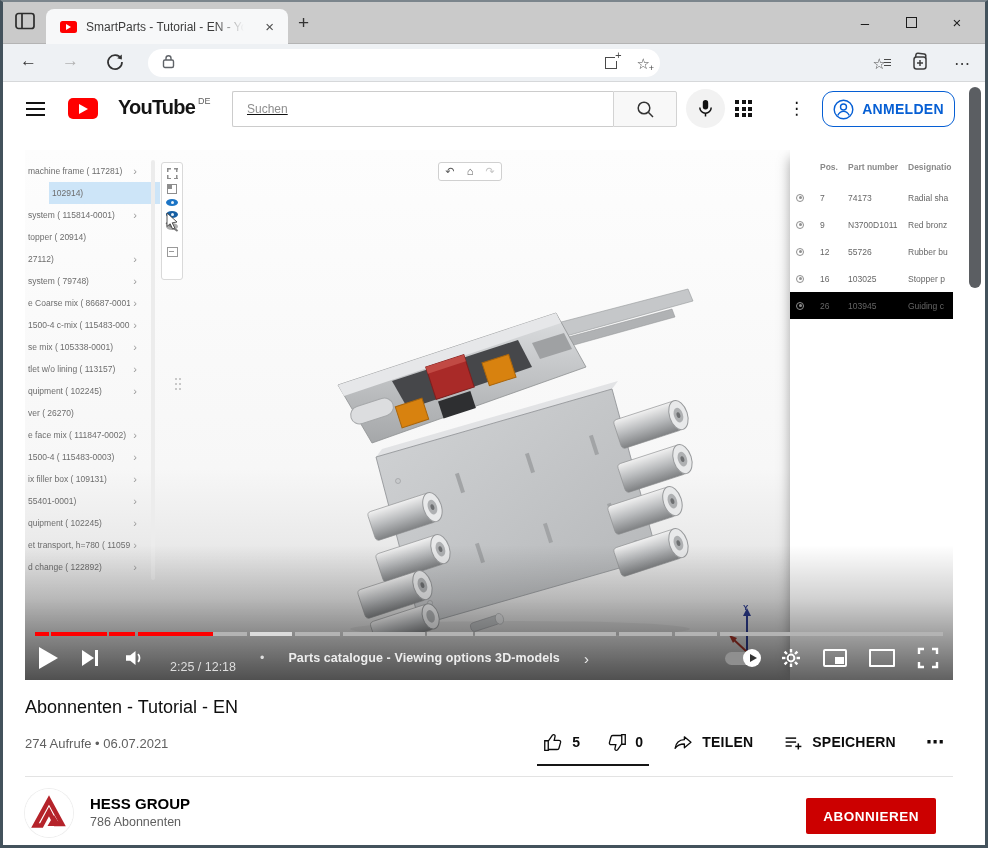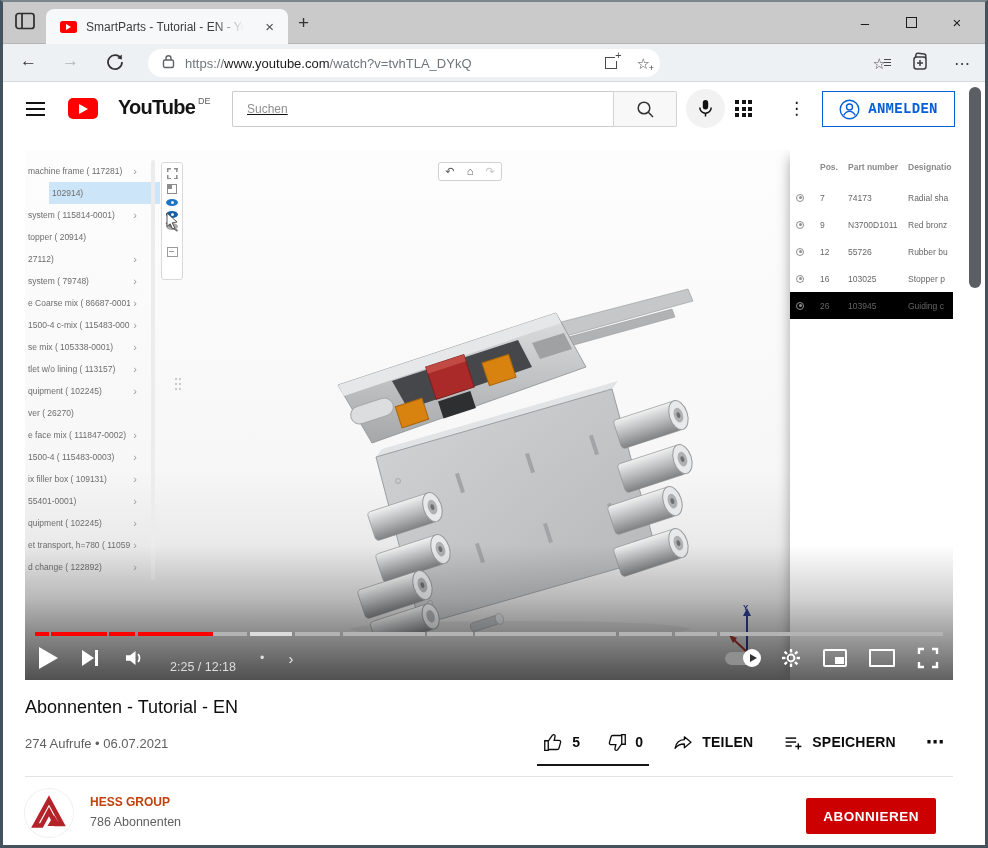--- a/index.html
+++ b/index.html
@@ -52,21 +52,21 @@
   .ytword { font-size:20px; font-weight:bold; letter-spacing:-0.8px; color:#141414; margin-left:20px; }
   .ytcc { font-size:9px; color:#606060; margin-left:3px; }
   .search { position:absolute; left:232px; top:8px; width:381px; height:36px; border:1px solid #ccc; border-right:none; border-radius:2px 0 0 2px; }
   .search input { width:100%; height:100%; border:none; outline:none; padding:0 14px; font-size:12px; color:#111; background:transparent; font-family:inherit;text-decoration:underline; }
   .search input::placeholder { color:#8e8e8e; }
   .searchbtn { position:absolute; left:613px; top:8px; width:64px; height:36px; background:#f8f8f8; border:1px solid #d3d3d3; border-radius:0 2px 2px 0; display:flex; align-items:center; justify-content:center; cursor:pointer; }
   .micbtn { position:absolute; left:686px; top:6px; width:39px; height:39px; border-radius:50%; background:#f2f2f2; display:flex; align-items:center; justify-content:center; cursor:pointer; border:none; }
   .appsbtn { position:absolute; left:735px; top:17px; width:17px; height:17px; display:grid; grid-template-columns:repeat(3,1fr); gap:2.5px; cursor:pointer; }
   .appsbtn i { background:#131313; }
   .dots-v { position:absolute; left:788px; top:15px; font-size:17px; color:#131313; cursor:pointer; }
-  .signin { position:absolute; left:822px; top:8px; width:133px; height:36px; border:1px solid #065fd4; background:#fff; border-radius:0; display:flex; align-items:center; justify-content:center; gap:8px; color:#065fd4; font-size:14px; font-weight:bold; letter-spacing:.3px; cursor:pointer; font-family:Liberation Mono, monospace; }
+  .signin { position:absolute; left:822px; top:8px; width:133px; height:36px; border:1px solid #065fd4; background:#fff; border-radius:11px; display:flex; align-items:center; justify-content:center; gap:8px; color:#065fd4; font-size:14px; font-weight:bold; letter-spacing:.3px; cursor:pointer; font-family:Liberation Sans, sans-serif; }
 
   
   .player { position:absolute; left:25px; top:67px; width:928px; height:530px; overflow:hidden;
             background:linear-gradient(180deg,#fdfdfd 0%,#f7f7f7 60%,#d2d2d2 100%); }
   
   .tree { position:absolute; left:0; top:0; width:135px; height:100%; }
   .tree-item { height:22px; display:flex; align-items:center; font-size:8.5px; color:#6d6d6d; padding-left:3px; position:relative; white-space:nowrap; cursor:pointer; }
   .tree-item:first-child { margin-top:10px; }
   .tree-item.selected { background:#cde5f8;margin-left:24px; }
   .tree-item .tl { overflow:hidden; max-width:102px; }
@@ -136,21 +136,21 @@
   
   .vtitle { position:absolute; left:25px; top:614px; font-size:18px; color:#0f0f0f; }
   .vmeta { position:absolute; left:25px; top:653px; font-size:13px; color:#606060; }
   .actions { position:absolute; right:44px; top:648px; display:flex; align-items:center; gap:30px; color:#0c0c0c; }
   .act { display:flex; align-items:center; gap:8px; font-size:14px; font-weight:bold; letter-spacing:.2px; cursor:pointer; }
   .rating { display:flex; align-items:center; gap:26px; position:relative; }
   .rating:after { content:""; position:absolute; left:-6px; right:-6px; bottom:-13px; height:2px; background:#161616; }
   .divider { position:absolute; left:25px; top:693px; width:928px; height:1px; background:#e3e3e3; }
   .channel { position:absolute; left:25px; top:706px; width:928px; height:48px; }
   .avatar { position:absolute; left:0; top:0; width:48px; height:48px; border-radius:50%; background:#fff; box-shadow:0 0 0 1px #eee; cursor:pointer; }
-  .chname { position:absolute; left:65px; top:6px; font-size:12px; font-weight:bold; color:#c2410c; cursor:pointer; }
+  .chname { position:absolute; left:65px; top:6px; font-size:15px; font-weight:bold; color:#000000; cursor:pointer; }
   .chsubs { position:absolute; left:65px; top:26px; font-size:12.5px; color:#606060; }
   .subscribe { position:absolute; right:17px; top:9px; height:36px; padding:0 17px; background:#c00; color:#fff; border:none; border-radius:2px; font-size:13.5px; font-weight:bold; letter-spacing:.5px; cursor:pointer; font-family:inherit; }
   .scrollthumb { position:absolute; left:969px; top:4px; width:12px; height:201px; background:#5b5e62; border-radius:6px; cursor:pointer; }
 </style>
 </head>
 <body>
 
 <div class="stage">
 
   <div class="titlebar">
@@ -186,21 +186,20 @@
           <polygon points="16.8,2.5 16.8,7.5 12.2,6.2" fill="#333"></polygon>
         </svg>
     </span>
     <div class="addr">
       <span>
         <svg width="13" height="15" viewBox="0 0 13 15">
             <rect x="1.5" y="6" width="10" height="7.5" rx="1.5" fill="none" stroke="#5f6368" stroke-width="1.4"></rect>
             <path d="M4 6V4.2a2.5 2.5 0 0 1 5 0V6" fill="none" stroke="#5f6368" stroke-width="1.4"></path>
           </svg>
       </span>
-      <span class="url"><span class="dim">https://</span><span class="host">www.youtube.com</span><span class="dim">/watch?v=tvhTLA_DYkQ</span></span>
       <span class="addr-ic">
         <i class="gridplus"></i>
         <span class="star plus">☆</span>
       </span>
     </div>
     <div class="tb-right">
       <span class="star lines">☆</span>
       <span>
         <svg width="20" height="19" viewBox="0 0 20 19">
             <rect x="5.5" y="1.5" width="10" height="9" rx="2" fill="none" stroke="#3c3c3c" stroke-width="1.5" transform="rotate(8 10 6)"></rect>
@@ -556,20 +555,21 @@
               <b></b>
             </span>
           <span class="vol">
             <svg width="24" height="24" viewBox="0 0 24 24">
                 <path d="M4 9.2v5.6h4.2L13.5 19V5L8.2 9.2H4z" fill="#fff"></path>
                 <path d="M16 8.2c2 1.8 2 5.8 0 7.6" fill="none" stroke="#fff" stroke-width="1.8"></path>
               </svg>
           </span>
           <span class="time">2:25 / 12:18</span>
           <span class="psep">•</span>
+          <span class="chapter">Parts catalogue - Viewing options 3D-models</span>
           <span class="chevw">›</span>
         </div>
         <div class="cr">
           <span class="auto">
               <i></i>
             </span>
           <span class="ctlic">
             <svg width="20" height="20" viewBox="0 0 20 20">
                 <circle cx="10" cy="10" r="3.4" fill="none" stroke="#fff" stroke-width="2"></circle>
                 <g stroke="#fff" stroke-width="2.4">

